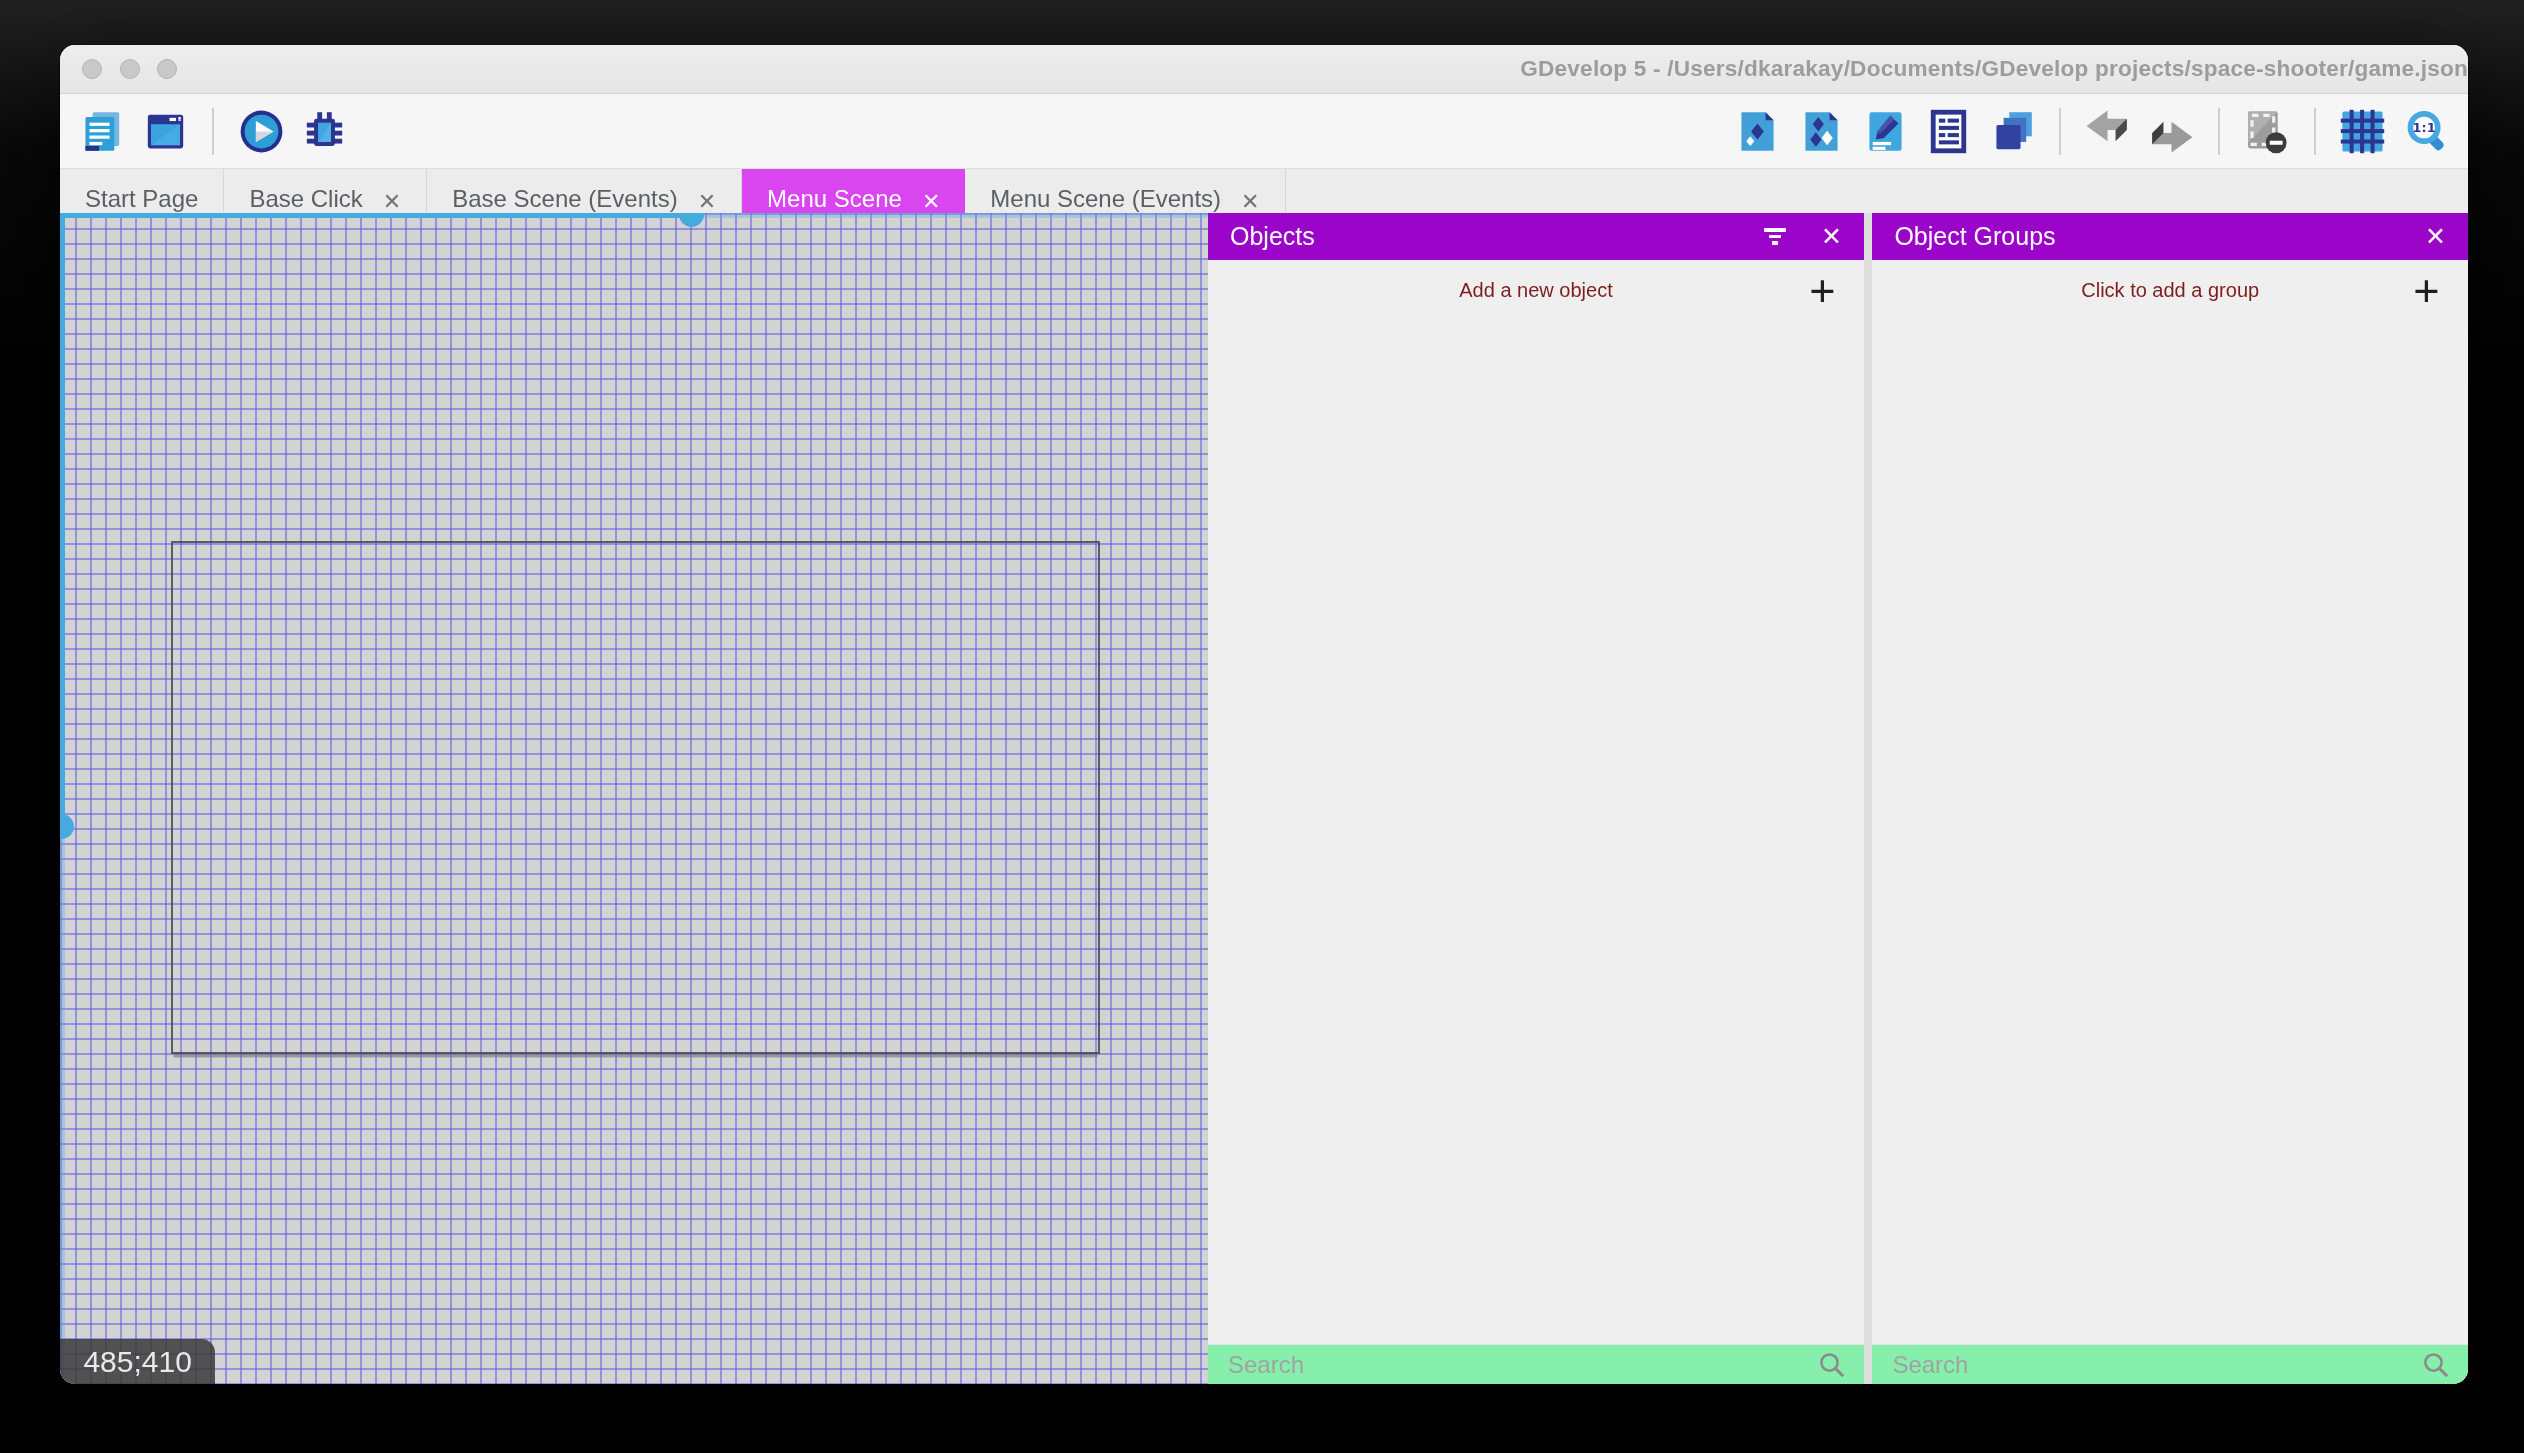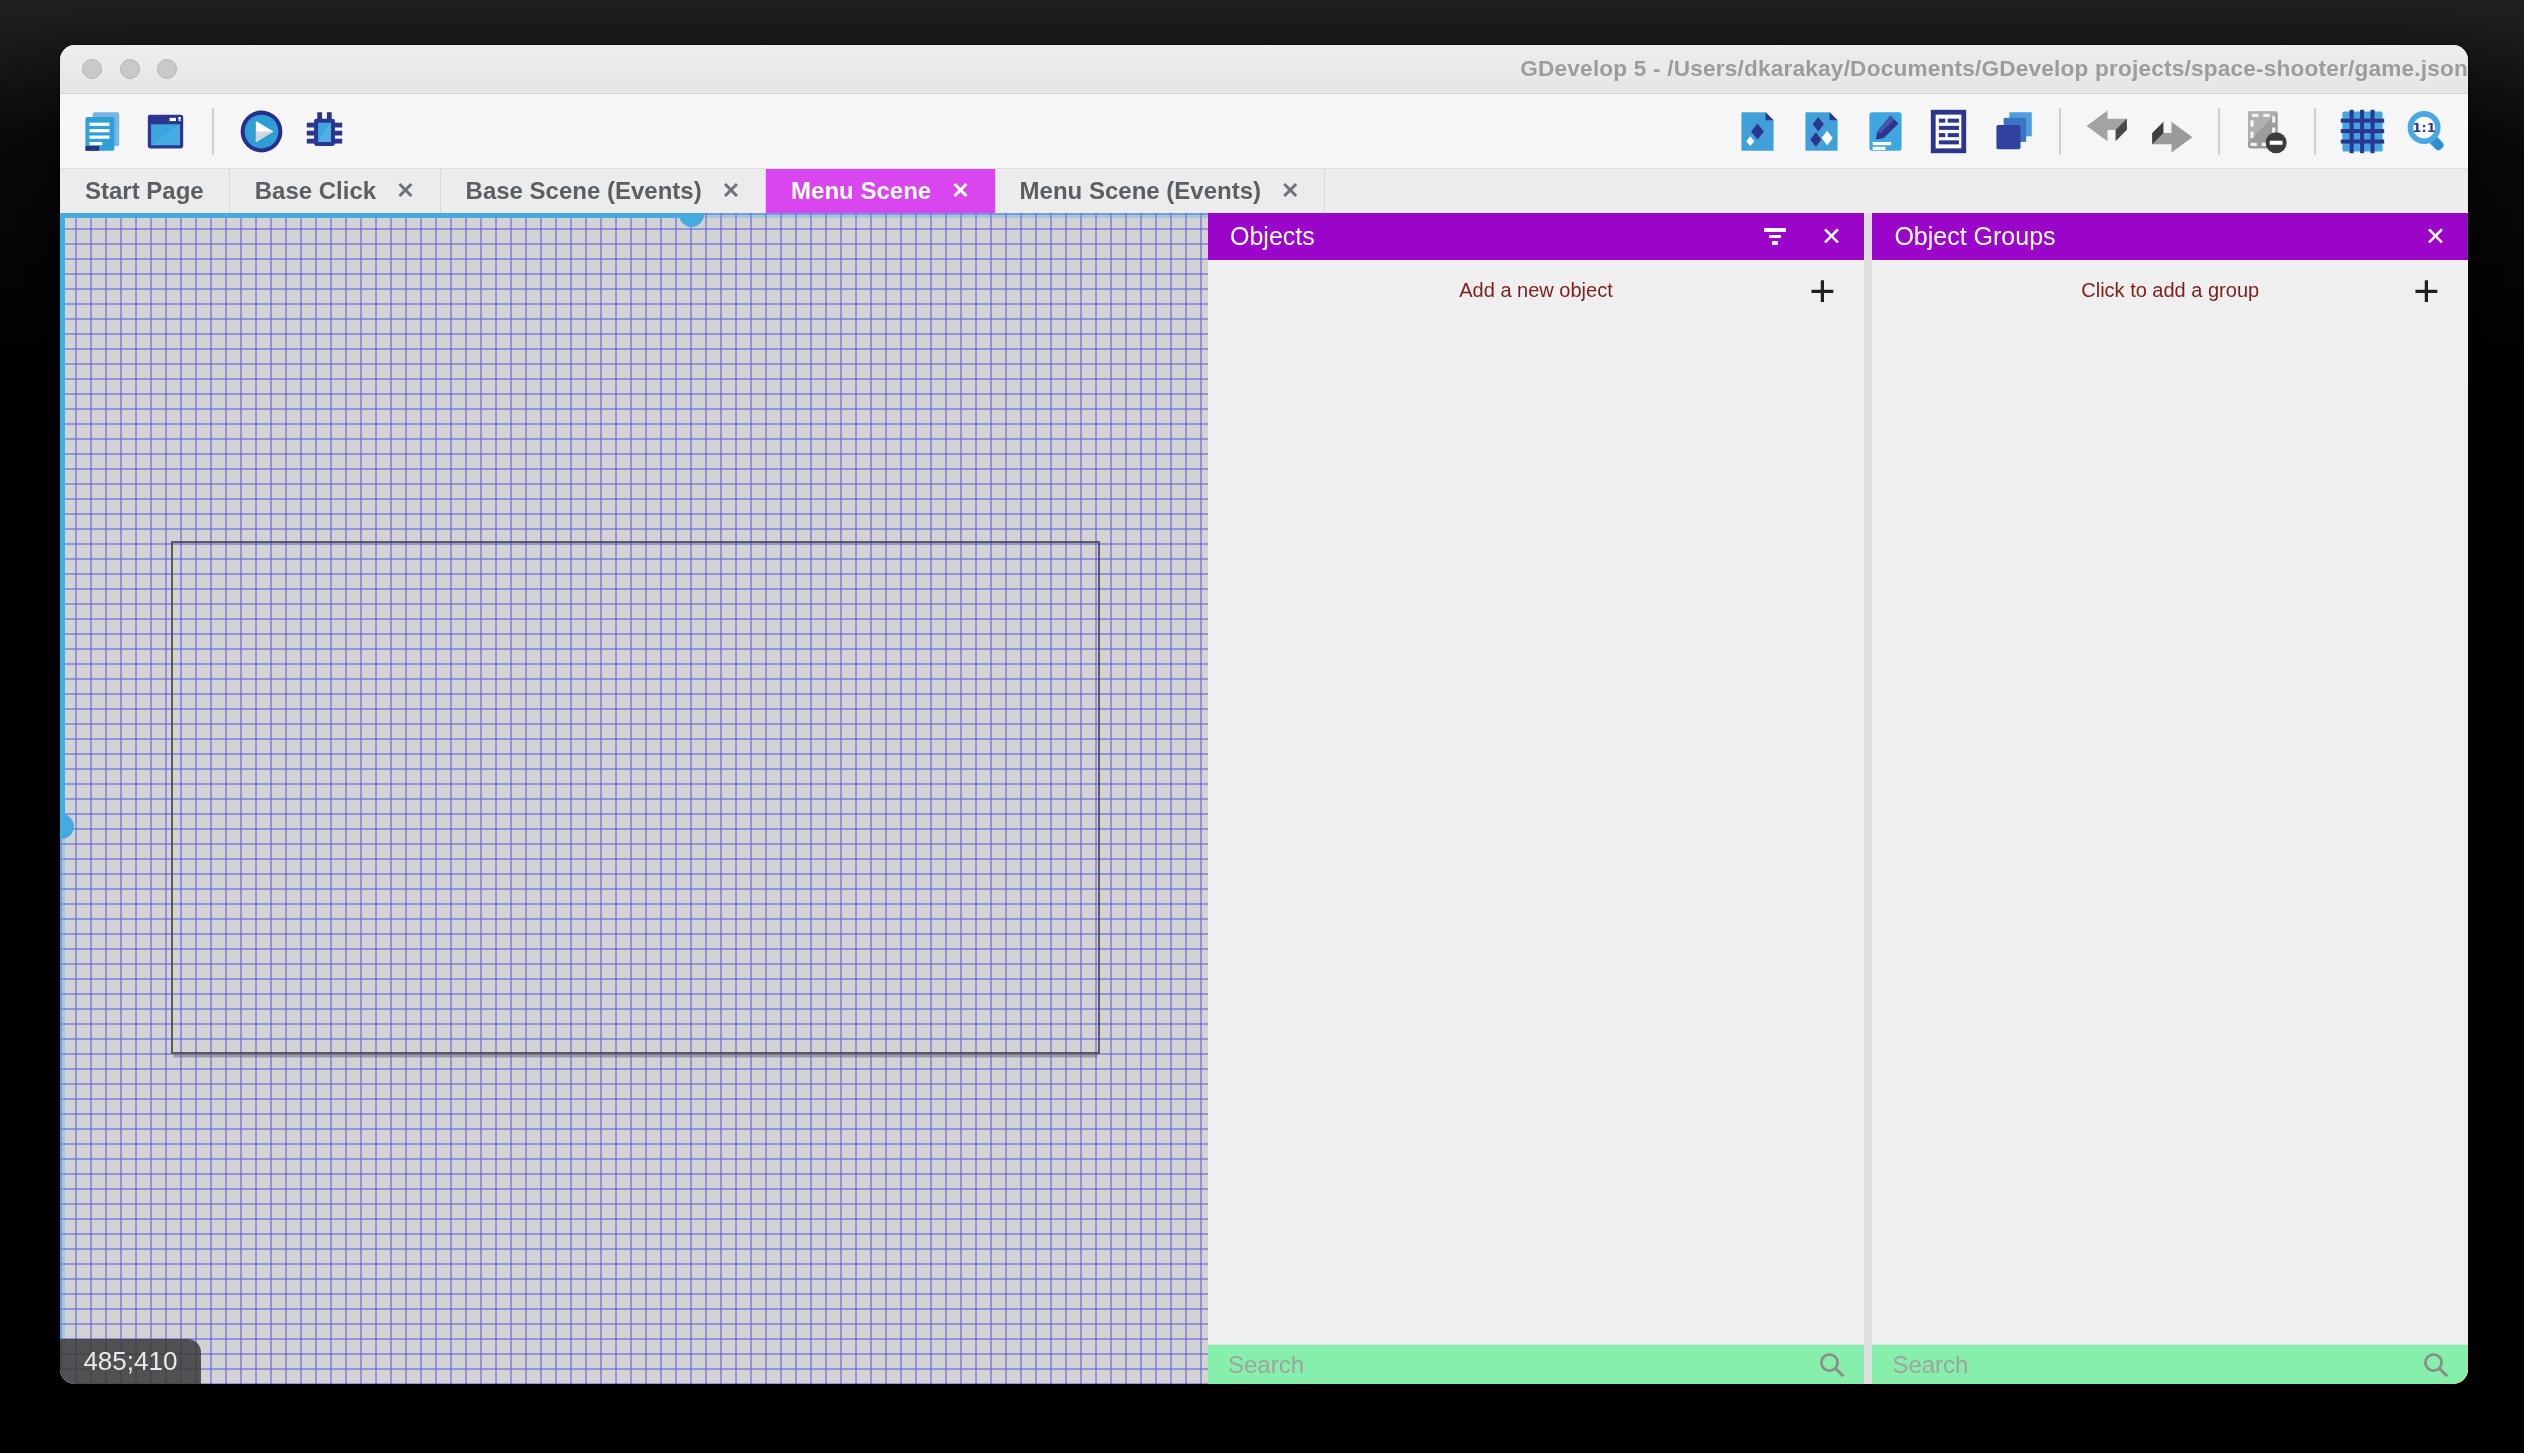--- a/index.html
+++ b/index.html
@@ -29,22 +29,22 @@
     display:flex; align-items:center; justify-content:space-between;text-decoration:underline;
   }
   .tb-group { display:flex; align-items:center; gap:16.7px; }
   .tb-btn { width:47px; height:47px; display:flex; align-items:center; justify-content:center; cursor:pointer; }
   .tb-btn svg { width:45px; height:45px; }
   .tb-sep { width:1.7px; height:47px; background:#cfcfcf; margin:0 6.7px; }
 
   
   .tabbar { height:45px; flex:0 0 45px; background:#ececec; border-top:0.8px solid #dedede; display:flex; align-items:stretch; }
   .tab {
-    display:flex; align-items:center; gap:20px; padding:0 25px;
-    font-size:24px; color:#5a5f64; border-right:0.8px solid #d8d8d8; cursor:pointer; white-space:nowrap;font-weight:bold;
+    display:flex; align-items:flex-end; gap:20px; padding:0 25px;
+    font-size:24px; color:#5a5f64; border-right:0.8px solid #d8d8d8; cursor:pointer; white-space:nowrap;
   }
   .tab .tab-close { font-size:22px; color:#6e7378; cursor:pointer; line-height:1; }
   .tab.active { background:#d946ef; color:#fff; border-right:none; }
   .tab.active .tab-close { color:#fff; }
 
   
   .content { flex:1; display:flex; min-height:0; }
 
   
   .canvas {
@@ -61,21 +61,21 @@
   }
   .hscroll-track { position:absolute; left:0; top:0; width:100%; height:5px; background:rgba(82,172,226,0.35); }
   .hscroll-fill  { position:absolute; left:0; top:0; width:631px; height:5px; background:#45aade; }
   .hscroll-thumb { position:absolute; left:619px; top:0; width:25px; height:14.2px; background:#45aade; border-radius:0 0 13.4px 13.4px; }
   .vscroll-track { position:absolute; left:0; top:0; width:5px; height:100%; background:rgba(82,172,226,0.35); }
   .vscroll-fill  { position:absolute; left:0; top:0; width:5px; height:614px; background:#45aade; }
   .vscroll-thumb { position:absolute; left:0; top:601px; width:14.2px; height:25px; background:#45aade; border-radius:0 13.4px 13.4px 0; }
   .coords-badge {
     position:absolute; left:0; bottom:0; height:45px; padding:0 23.4px;
     background:rgba(58,58,58,0.85); border-radius:0 13.4px 0 0;
-    display:flex; align-items:center; font-size:26px; color:#e9e9e9;
+    display:flex; align-items:center; font-size:30px; color:#e9e9e9;
   }
 
   
   .panel { display:flex; flex-direction:column; background:#efefef; min-height:0; }
   .panel.objects { width:656px; flex:0 0 656px; }
   .panel.groups { flex:1; }
   .panel-gap { width:8.4px; flex:0 0 8.4px; background:#dedede; }
   .panel-header {
     height:47px; flex:0 0 47px; background:#9a05c9; color:#fff;
     display:flex; align-items:center; padding:0 22px; gap:33px;

